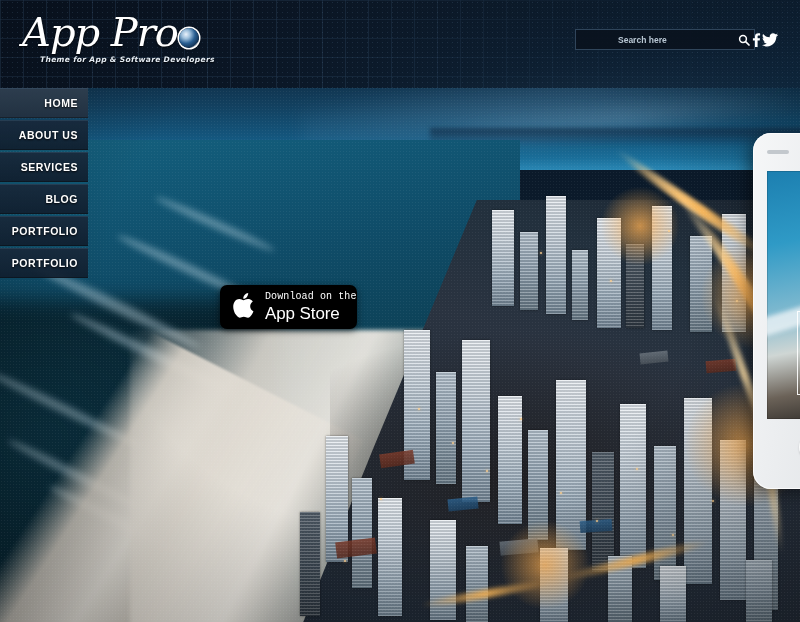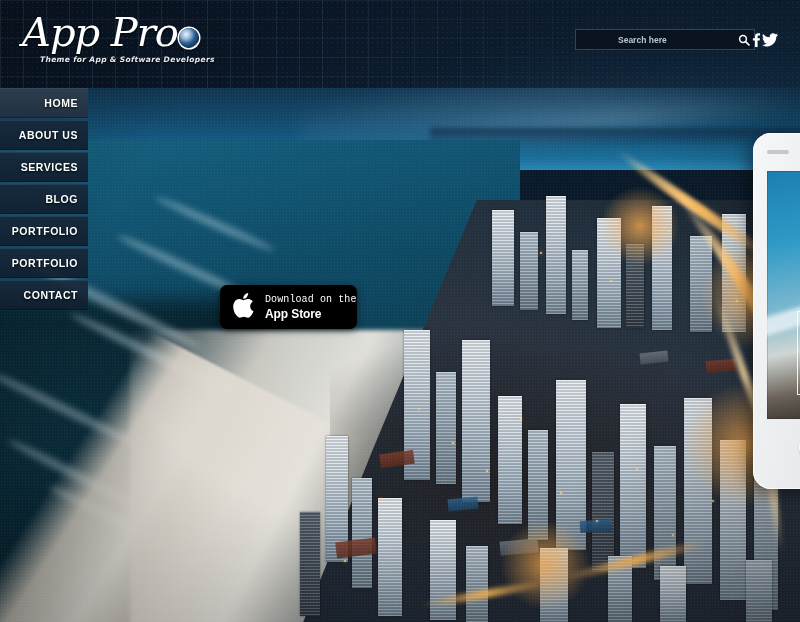--- a/index.html
+++ b/index.html
@@ -297,21 +297,21 @@
     cursor:pointer;
     box-shadow:0 2px 7px rgba(0,0,0,.55);
   }
   .appstore .apple { margin-right:11px; }
   .appstore .txt { line-height:1; }
   .appstore .t1 {
     color:#ffffff; font-size:10px; font-weight:400;
     letter-spacing:.1px; display:block;font-family:Liberation Mono, monospace;
   }
   .appstore .t2 {
-    color:#ffffff; font-size:12px; font-weight:700;
+    color:#ffffff; font-size:17px; font-weight:400;
     letter-spacing:-.1px; display:block; margin-top:3px;
   }
 
   
   .phone {
     position:absolute; left:753px; top:133px;
     width:118px; height:356px;
     background:linear-gradient(100deg,#f6f7f8 0%, #eceef0 40%, #dfe2e5 100%);
     border-radius:18px 18px 18px 18px;
     box-shadow:-4px 4px 16px rgba(0,0,0,.45), inset 0 0 0 1px rgba(255,255,255,.8);
@@ -502,21 +502,20 @@
     </div>
   </div>
 
   <nav class="nav">
     <div class="nav-item active">HOME</div>
     <div class="nav-item">ABOUT US</div>
     <div class="nav-item">SERVICES</div>
     <div class="nav-item">BLOG</div>
     <div class="nav-item">PORTFOLIO</div>
     <div class="nav-item">PORTFOLIO</div>
-    <div class="nav-item">CONTACT</div>
   </nav>
 
 
   <div class="appstore">
     <span class="apple">
       <svg width="22" height="27" viewBox="0 0 22 27" aria-hidden="true">
         <path d="M18.2 14.3c0-3.2 2.6-4.7 2.7-4.8-1.5-2.2-3.8-2.5-4.6-2.5-1.9-.2-3.8 1.2-4.8 1.2-1 0-2.5-1.1-4.1-1.1-2.1 0-4 1.2-5.1 3.1-2.2 3.8-.6 9.3 1.5 12.4 1 1.5 2.3 3.1 3.9 3.1 1.6-.1 2.2-1 4.1-1 1.9 0 2.4 1 4.1 1 1.7 0 2.8-1.5 3.8-3 1.2-1.7 1.7-3.4 1.7-3.5-.1 0-3.2-1.3-3.2-4.9z" fill="#ffffff"></path>
         <path d="M14.9 4.9c.8-1 1.4-2.5 1.3-3.9-1.2.1-2.7.8-3.6 1.9-.8.9-1.5 2.4-1.3 3.8 1.4.1 2.8-.7 3.6-1.8z" fill="#ffffff"></path>
       </svg>
     </span>

